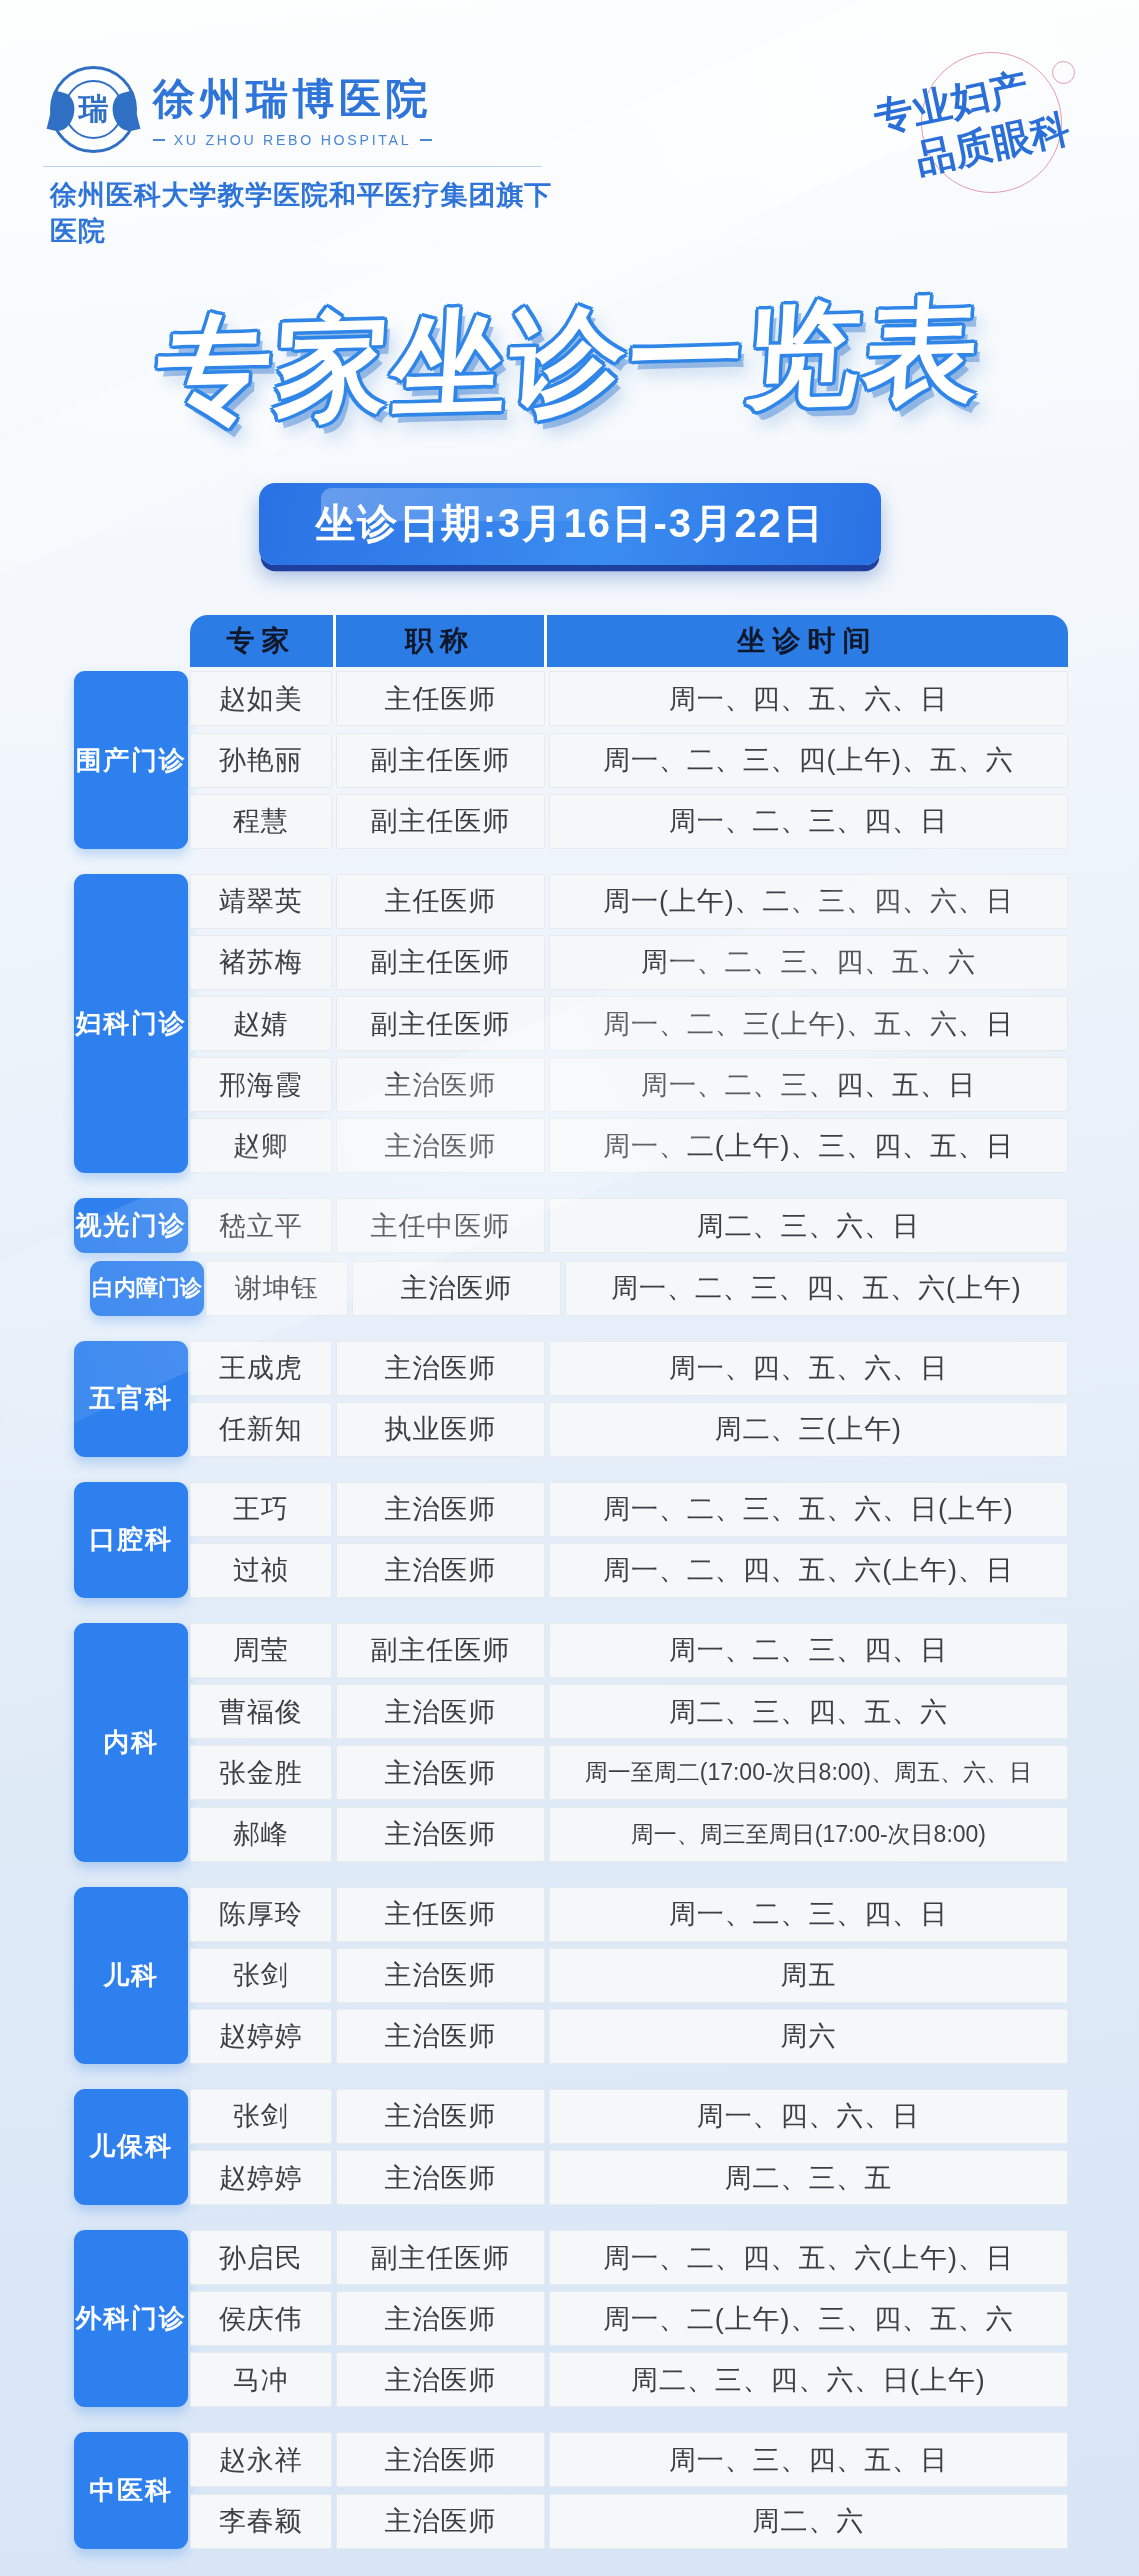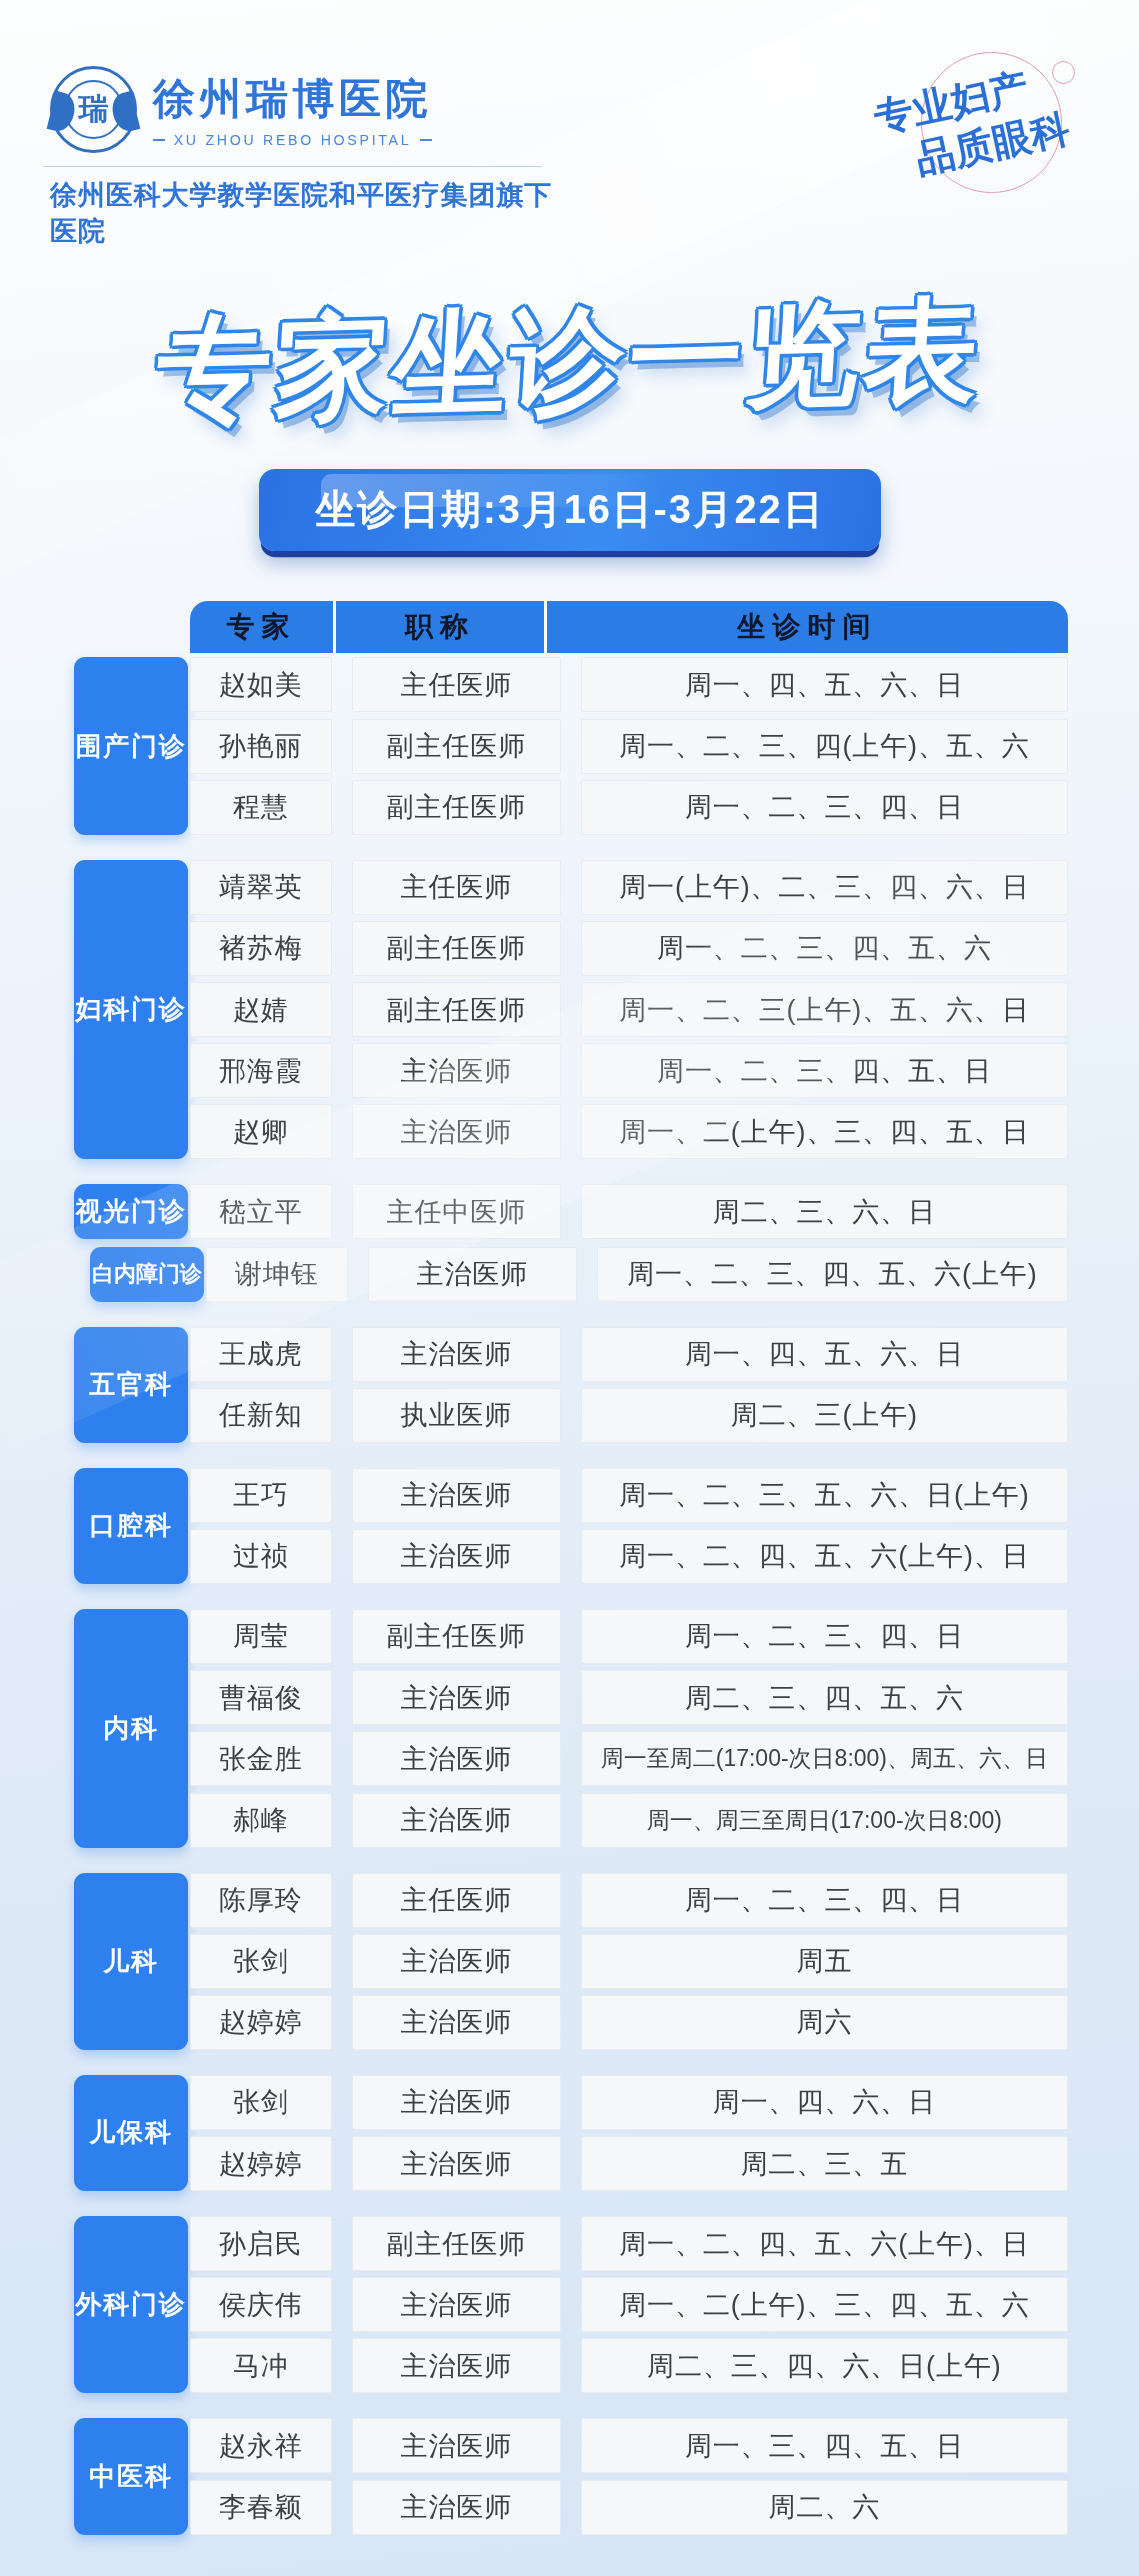--- a/index.html
+++ b/index.html
@@ -50,21 +50,21 @@
   
   .title-wrap { text-align:center; margin-top:36px; }
   .main-title {
     display:inline-block; font-size:114px; font-weight:bold; letter-spacing:3.6px;
     color:#ffffff; transform:skewX(-5deg) rotate(-1.5deg);
     text-shadow:
       -2.7px -2.7px 0 #2f86e8, 2.7px -2.7px 0 #2f86e8, -2.7px 2.7px 0 #2f86e8, 2.7px 2.7px 0 #2f86e8,
       -3.6px 0 0 #2f86e8, 3.6px 0 0 #2f86e8, 0 -3.6px 0 #2f86e8, 0 3.6px 0 #2f86e8,
       6.2px 9px 0 rgba(32,108,200,.38), 10.7px 14.2px 16px rgba(32,108,200,.25);
   }
-  .date-wrap { text-align:center; margin-top:30px; }
+  .date-wrap { text-align:center; margin-top:44px; }
   .date-pill {
     display:inline-block; position:relative;
     background:linear-gradient(100deg,#2a72e4 0%,#3b8cf0 55%,#2a72e4 100%);
     box-shadow:0 8px 0 -1.8px #1d3f9e, 0 12.5px 19.6px rgba(30,80,180,.35);
     border-radius:16px; padding:13.4px 57px;
     color:#ffffff; font-size:40px; font-weight:bold; letter-spacing:1.8px;
   }
   .date-pill::after {
     content:""; position:absolute; left:10%; top:5.3px; width:55%; height:40%;
     background:linear-gradient(100deg,rgba(255,255,255,.28),rgba(255,255,255,0));
@@ -89,21 +89,21 @@
   .section.first { margin-top:0; }
   .section.tight { margin-top:7.1px;padding-left:16px; }
   .dept-label {
     flex:0 0 114px; margin-right:1.8px; background:#2e80ee; border-radius:11px;
     display:flex; align-items:center; justify-content:center;
     color:#ffffff; font-size:26px; font-weight:bold; letter-spacing:1.8px;
     box-shadow:0 5.3px 10.7px rgba(46,128,238,.28);
   }
   .dept-label.small { font-size:22px; letter-spacing:0; }
   .rows { flex:1; display:flex; flex-direction:column; }
-  .row { display:grid; grid-template-columns:142px 209px 1fr; gap:20px; height:55px; margin-top:6.2px; }
+  .row { display:grid; grid-template-columns:142px 209px 1fr; gap:4px; height:55px; margin-top:6.2px; }
   .row:first-child { margin-top:0; }
   .cell {
     background:#f5f7f9; border:0.9px solid #e7ebef; border-radius:1.8px;
     display:flex; align-items:center; justify-content:center;
     color:#3c3f44; font-size:27px; letter-spacing:0.9px; white-space:nowrap;
   }
   .cell.longtext { font-size:23px; letter-spacing:0; }
 </style>
 </head>
 <body>

